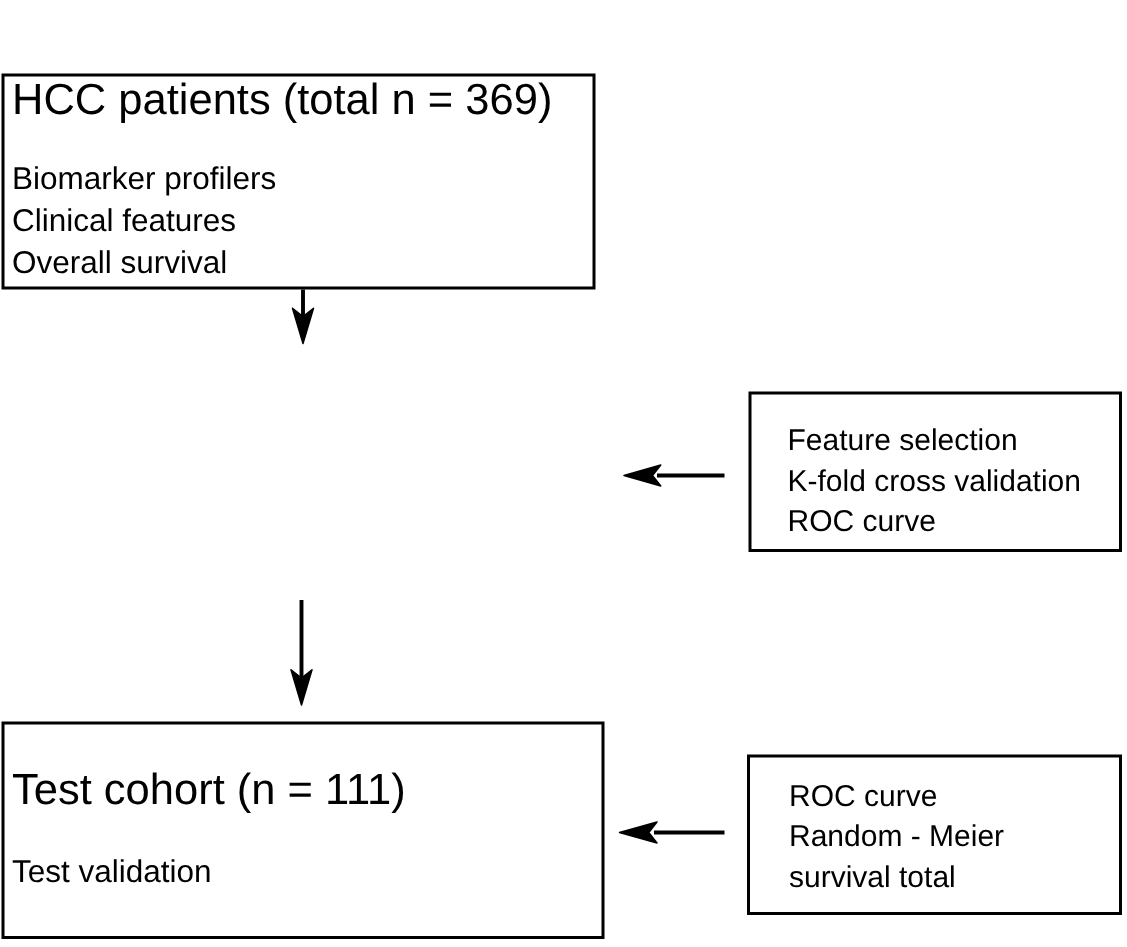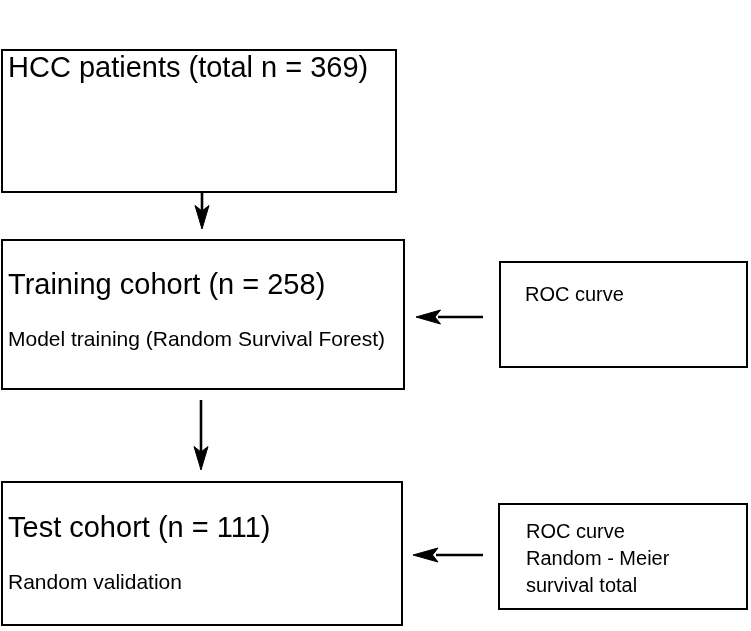--- a/index.html
+++ b/index.html
@@ -90,36 +90,39 @@
       <polygon points="416,317 440.5,310 435,317 440.5,324"></polygon>
     </g>
     <g>
       <line x1="483" y1="555" x2="436" y2="555"></line>
       <polygon points="413,555 438,548 432.5,555 438,562"></polygon>
     </g>
   </svg>
 
   <div class="box" style="left:1px; top:2px; width:396px; height:144px;margin-top:47px;">
     <div class="box-title" style="top:0px;">HCC patients (total n = 369)</div>
+    <div class="box-lines" style="top:55px;">
+      <div>Biomarker profilers</div>
+      <div>Clinical features</div>
+      <div>Overall survival</div>
+    </div>
   </div>
 
-  <div class="box" style="left:1px; top:239px; width:404px; height:151px;">
-    <div class="box-title" style="top:27px;">Training cohort (n = 258)</div>
-    <div class="box-subtitle" style="top:85px;">Model training (Random Survival Forest)</div>
-  </div>
 
   <div class="box" style="left:499px; top:261px; width:249px; height:107px;">
     <div class="side-lines" style="left:24px; top:18px;">
+      <div>Feature selection</div>
+      <div>K-fold cross validation</div>
       <div>ROC curve</div>
     </div>
   </div>
 
   <div class="box" style="left:1px; top:481px; width:402px; height:145px;">
     <div class="box-title" style="top:28px;">Test cohort (n = 111)</div>
-    <div class="box-subtitle" style="top:86px;">Random validation</div>
+    <div class="box-subtitle" style="top:86px;">Test validation</div>
   </div>
 
   <div class="box" style="left:498px; top:503px; width:250px; height:107px;">
     <div class="side-lines" style="left:26px; top:13px;">
       <div>ROC curve</div>
       <div>Random - Meier</div>
       <div>survival total</div>
     </div>
   </div>
 

